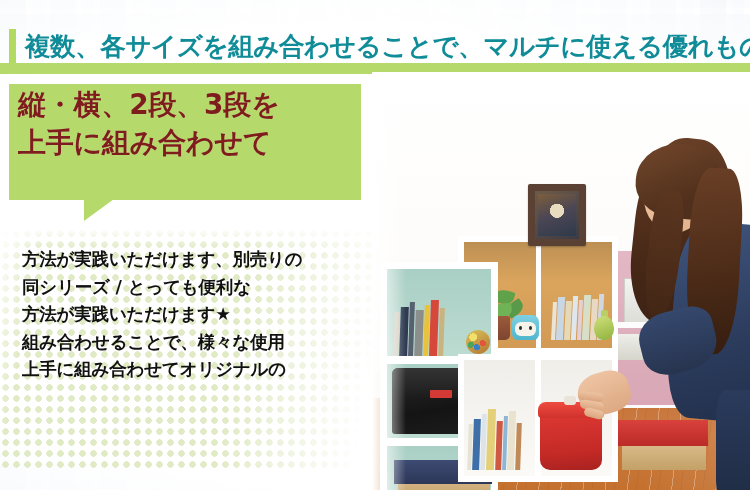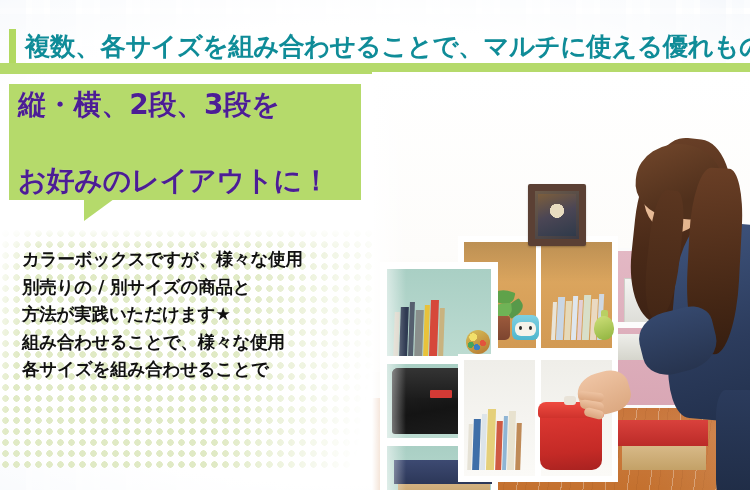--- a/index.html
+++ b/index.html
@@ -68,21 +68,21 @@
     background:#b5da6b;
   }
 
   
   .bubble {
     position:absolute; left:9px; top:84px; width:352px; height:116px;
     background:#b5da6b;
   }
   .bubble-text {
     position:absolute; left:18px; top:86px; width:340px;
-    color:#4c1d95; font-weight:bold; font-size:28px; line-height:38px;
+    color:#7f1d1d; font-weight:bold; font-size:28px; line-height:38px;
     letter-spacing:-0.2px;
     text-shadow:0 0 1px rgba(255,255,255,.35);
   }
   .bubble-tail-2 {
     position:absolute; left:84px; top:199px;
     width:0; height:0;
     border-left:0 solid transparent;
     border-right:30px solid transparent;
     border-top:22px solid #b5da6b;
   }
@@ -402,30 +402,29 @@
   <div class="headline-row">
     <div class="headline-bar"></div>
     <div class="headline-text">複数、各サイズを組み合わせることで、マルチに使える優れもの！</div>
   </div>
   <div class="headline-underline"></div>
 
   <div class="bubble"></div>
   <div class="bubble-tail-2"></div>
   <div class="bubble-text">
     <span>縦・横、2段、3段を</span><br>
-    <br>
-    <span>お好みのレイアウトに！</span>
+    <span>上手に組み合わせて</span><br>
   </div>
 
   <div class="body-copy">
-    <span class="ln">カラーボックスですが、様々な使用</span>
-    <span class="ln">別売りの / 別サイズの商品と</span>
+    <span class="ln">方法が実践いただけます、別売りの</span>
+    <span class="ln">同シリーズ / とっても便利な</span>
     <span class="ln">方法が実践いただけます★</span>
     <span class="ln">組み合わせることで、様々な使用</span>
-    <span class="ln">各サイズを組み合わせることで</span>
+    <span class="ln">上手に組み合わせてオリジナルの</span>
   </div>
 
   <div class="photo">
     <div class="photo-inner">
 
       <div class="wall"></div>
       <div class="baseboard"></div>
       <div class="floor"></div>
       <div class="floor-sheen"></div>
 

